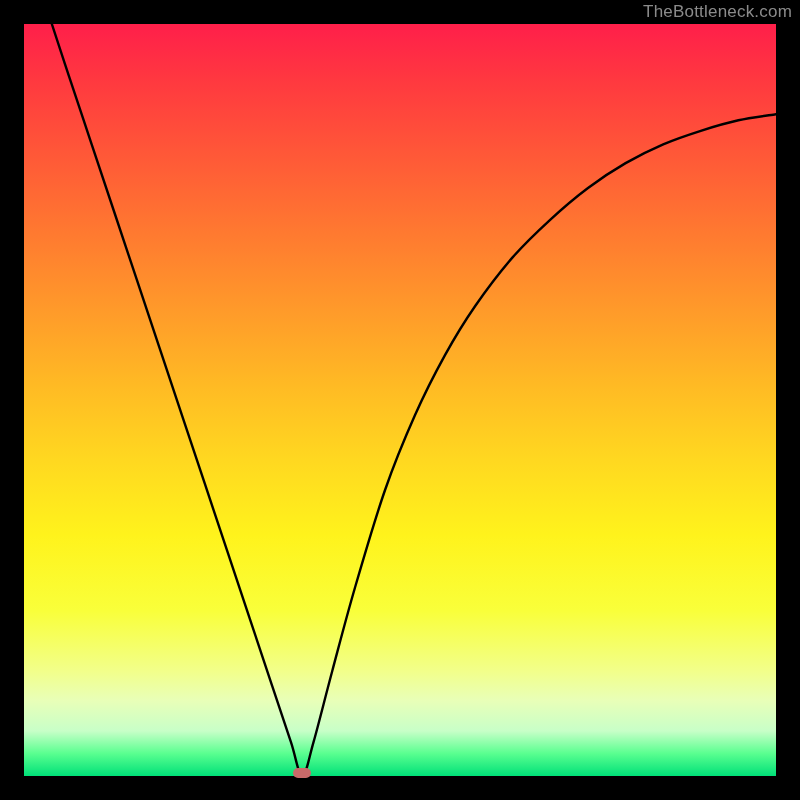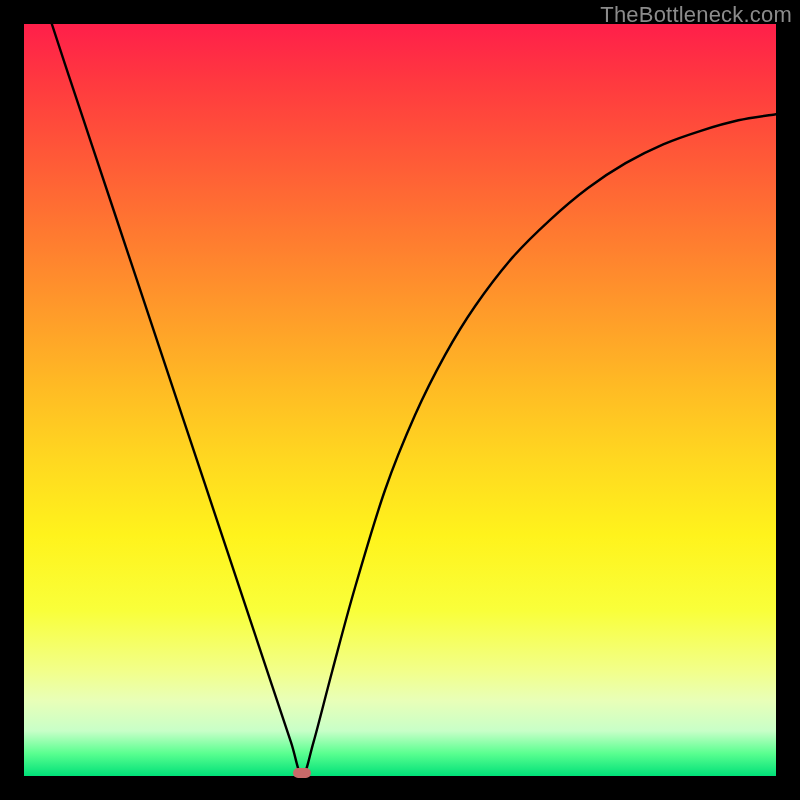--- a/index.html
+++ b/index.html
@@ -53,21 +53,21 @@
     position: absolute;
     width: 18px;
     height: 10px;
     border-radius: 5px;
     transform: translate(-50%, -50%);
   }
   #watermark {
     position: absolute;
     top: 2px;
     right: 8px;
-    font-size: 22px;
+    font-size: 17px;
     font-weight: 500;
     letter-spacing: 0.2px;
   }
 </style>
 </head>
 <body>
 
 <div id="frame">
   <div id="plot">
     <svg class="curve" viewBox="0 0 752 752" preserveAspectRatio="none">

